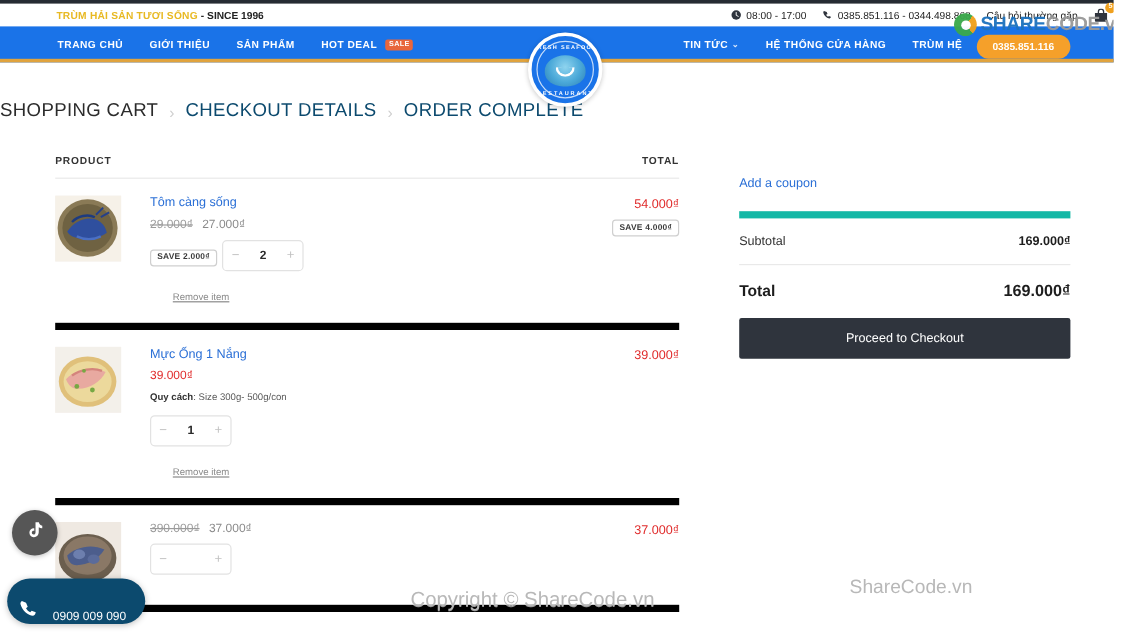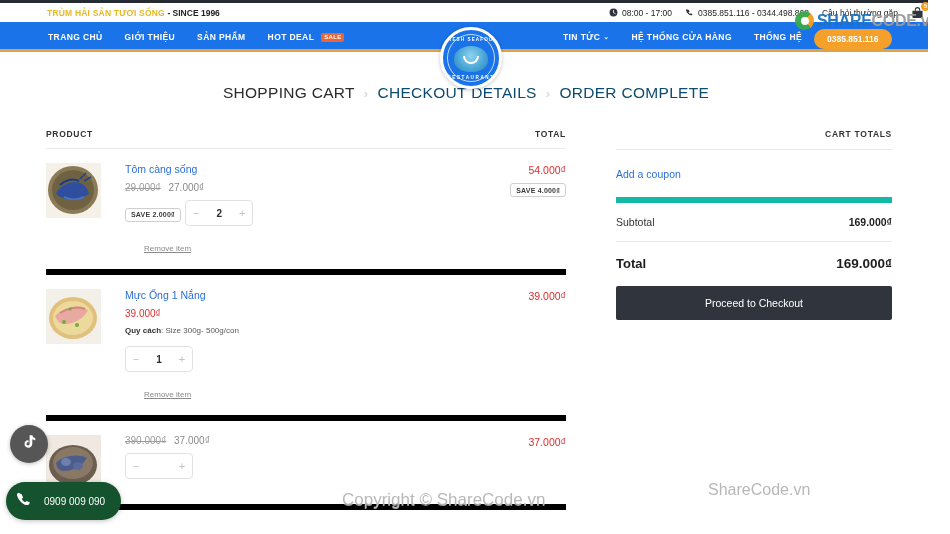--- a/index.html
+++ b/index.html
@@ -143,21 +143,21 @@
     border-bottom: 2px solid #fff;
     border-left: 2px solid #fff;
     border-right: 2px solid #fff;
     border-radius: 0 0 8px 8px;
     margin-top: 3px;
   }
 
   
   .steps {
     margin-top: 32px;
-    display: flex; align-items: center; justify-content: center;
+    display: flex; align-items: center; justify-content: flex-start;
     gap: 9px;
     font-size: 15.5px;
     letter-spacing: .3px;
   }
   .step-active { color: #2b2b2b; }
   .step-muted { color: #0c4a6e; }
   .step-sep { color: #cfcfcf; font-size: 13px; }
 
   
   .cart-wrapper {
@@ -290,23 +290,23 @@
     border-radius: 50%;
     background: #565656;
     display: flex; align-items: center; justify-content: center;
     z-index: 30; cursor: pointer;
     box-shadow: 0 1px 4px rgba(0,0,0,.25);
   }
   .float-phone {
     position: absolute;
     left: 6px; top: 482px;
     height: 38px;
-    background: #14532d;
+    background: #0c4a6e;
     border-radius: 19px;
-    display: flex; align-items: center;
+    display: flex; align-items: flex-end;
     padding-left: 9px; padding-right: 16px;
     z-index: 30; cursor: pointer;
     box-shadow: 0 1px 5px rgba(0,0,0,.25);
   }
   .float-phone .num {
     color: #fff; font-size: 10px;
     margin-left: 13px; white-space: nowrap;
   }
 
   
@@ -428,21 +428,21 @@
 
       <div class="nav-right">
         <div class="nav-link">
           <span>TIN TỨC</span>
           <span class="caret">⌄</span>
         </div>
         <div class="nav-link">
           <span>HỆ THỐNG CỬA HÀNG</span>
         </div>
         <div class="nav-link">
-          <span>THỐNG HỆ</span>
+          <span>TRÙM HỆ</span>
         </div>
       </div>
     </div>
 
     <div class="nav-phone">
       <span>0385.851.116</span>
     </div>
 
     <div class="logo-badge">
       <div class="logo-ring"></div>
@@ -558,21 +558,20 @@
             </div>
           </div>
           <div class="row-total">
             <div class="amt">37.000₫</div>
           </div>
         </div>
 
       </div>
 
       <div class="cart-right">
-        <div class="totals-head">CART TOTALS</div>
         <div class="coupon-row">
           <span class="coupon-link">Add a coupon</span>
         </div>
         <div class="subtotal-row">
           <span class="lbl">Subtotal</span>
           <span class="val">169.000₫</span>
         </div>
         <div class="total-row">
           <span class="lbl">Total</span>
           <span class="val">169.000₫</span>

